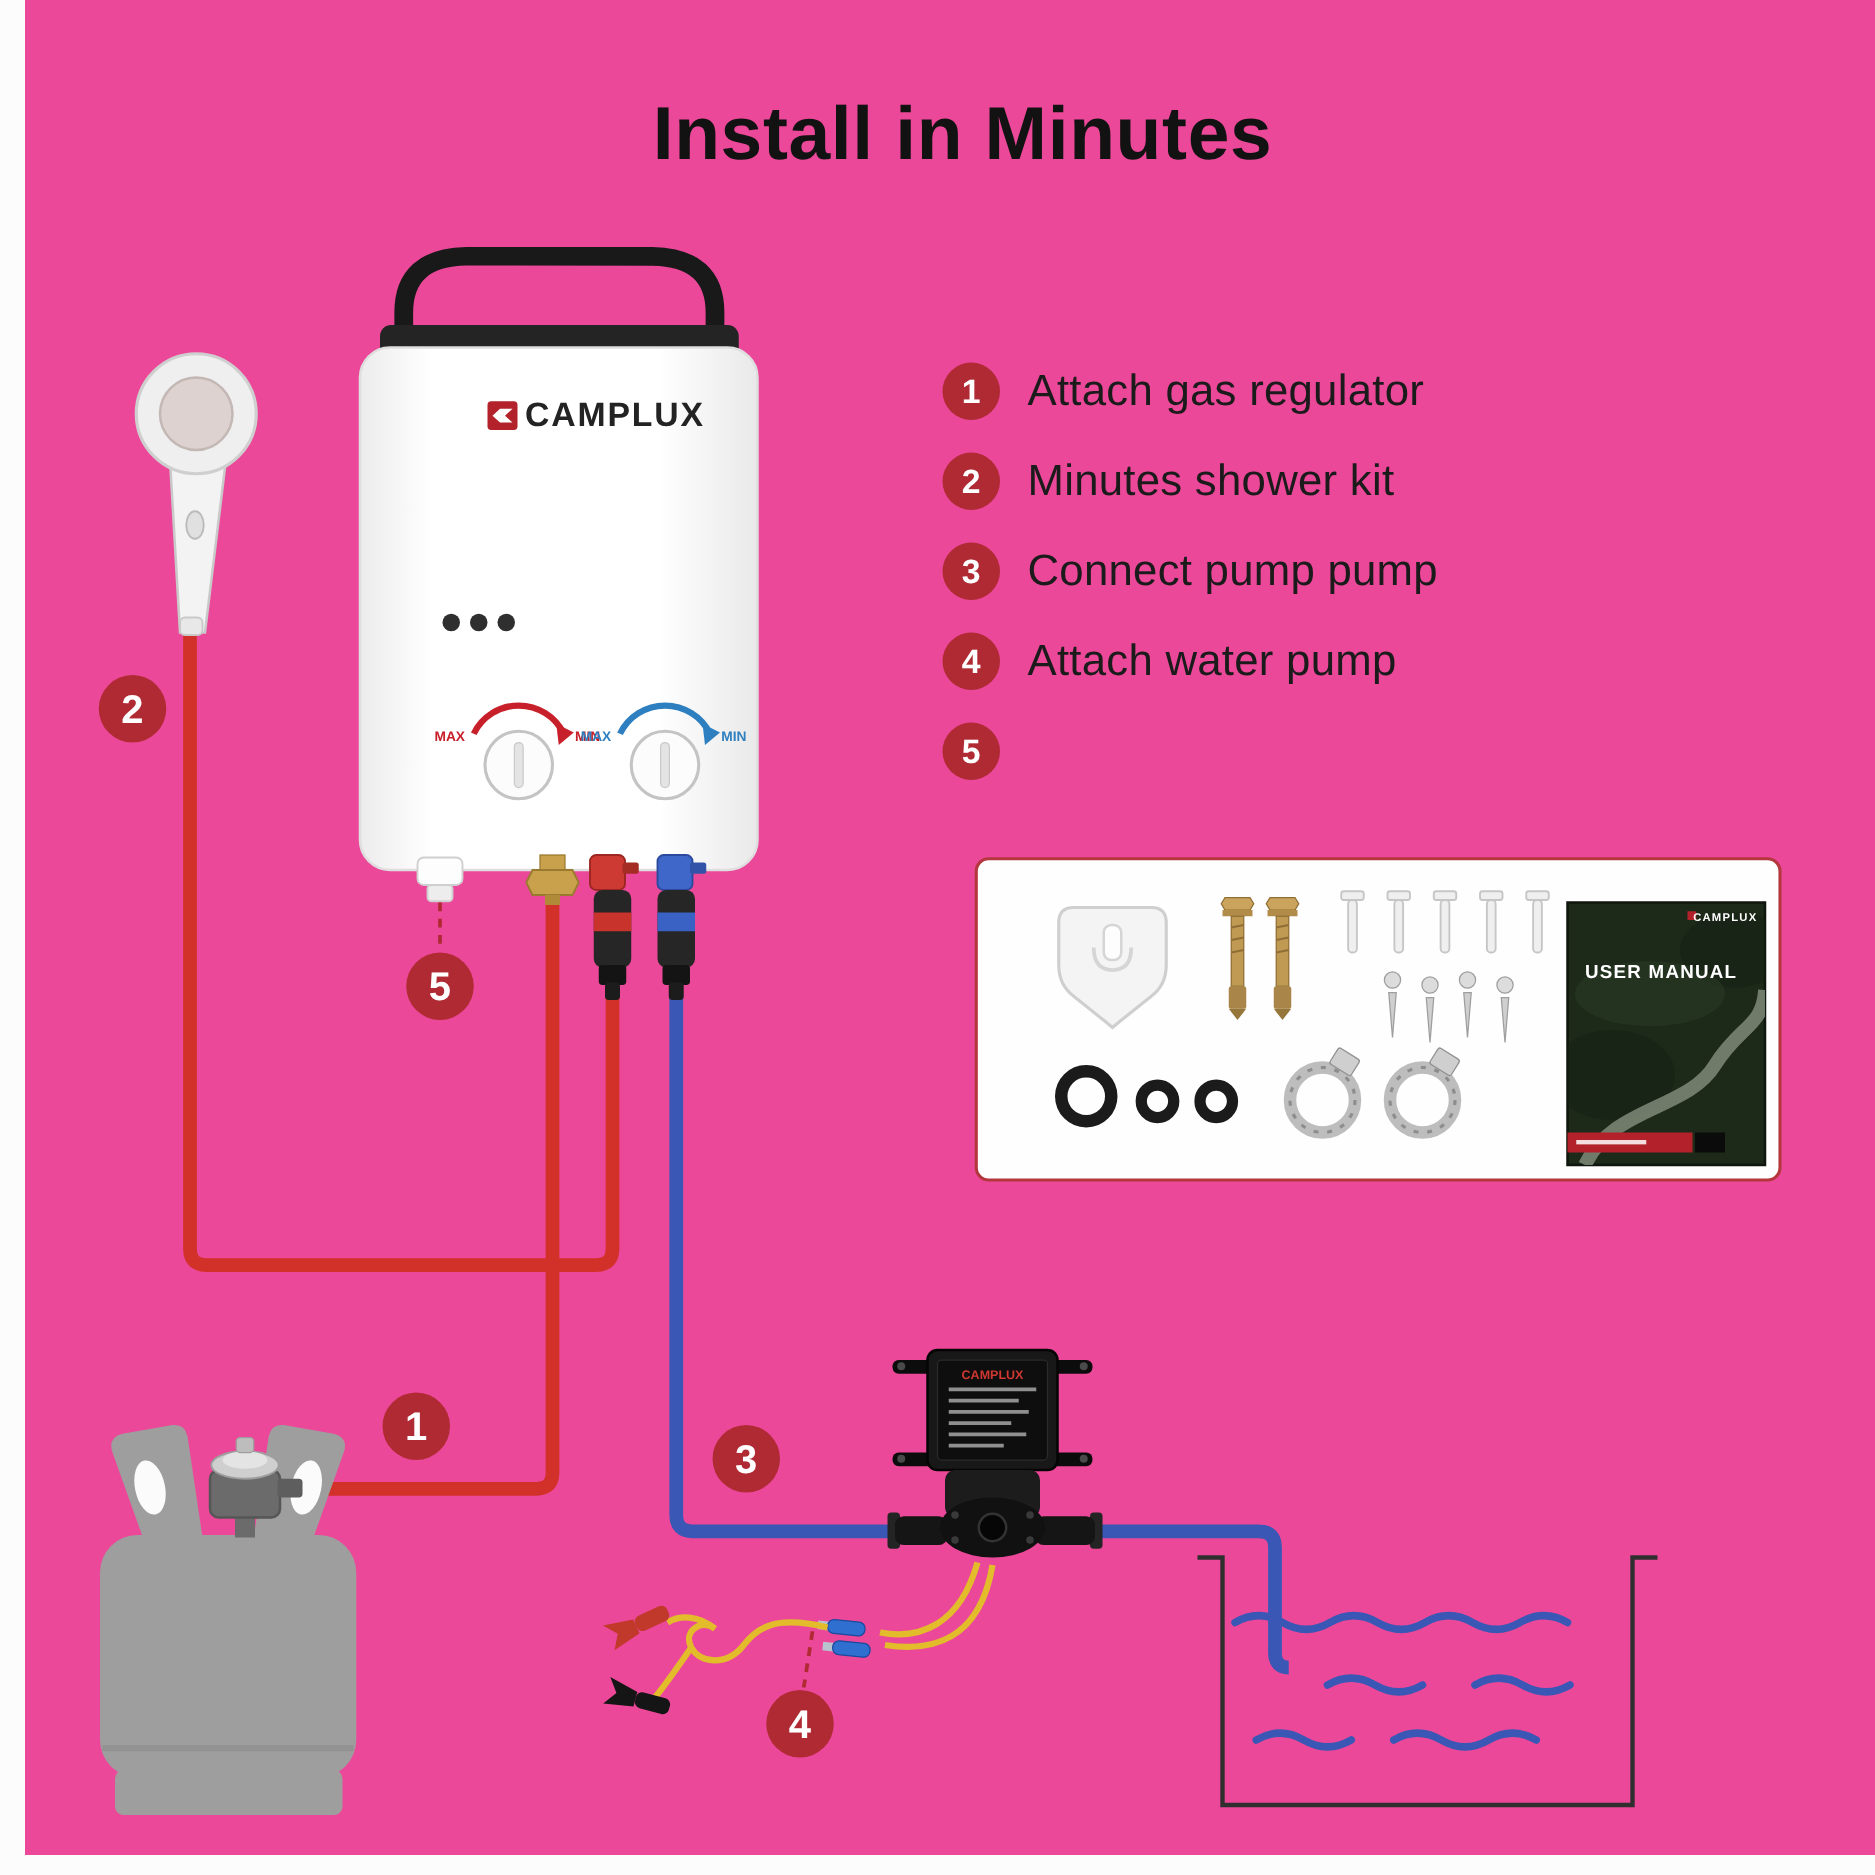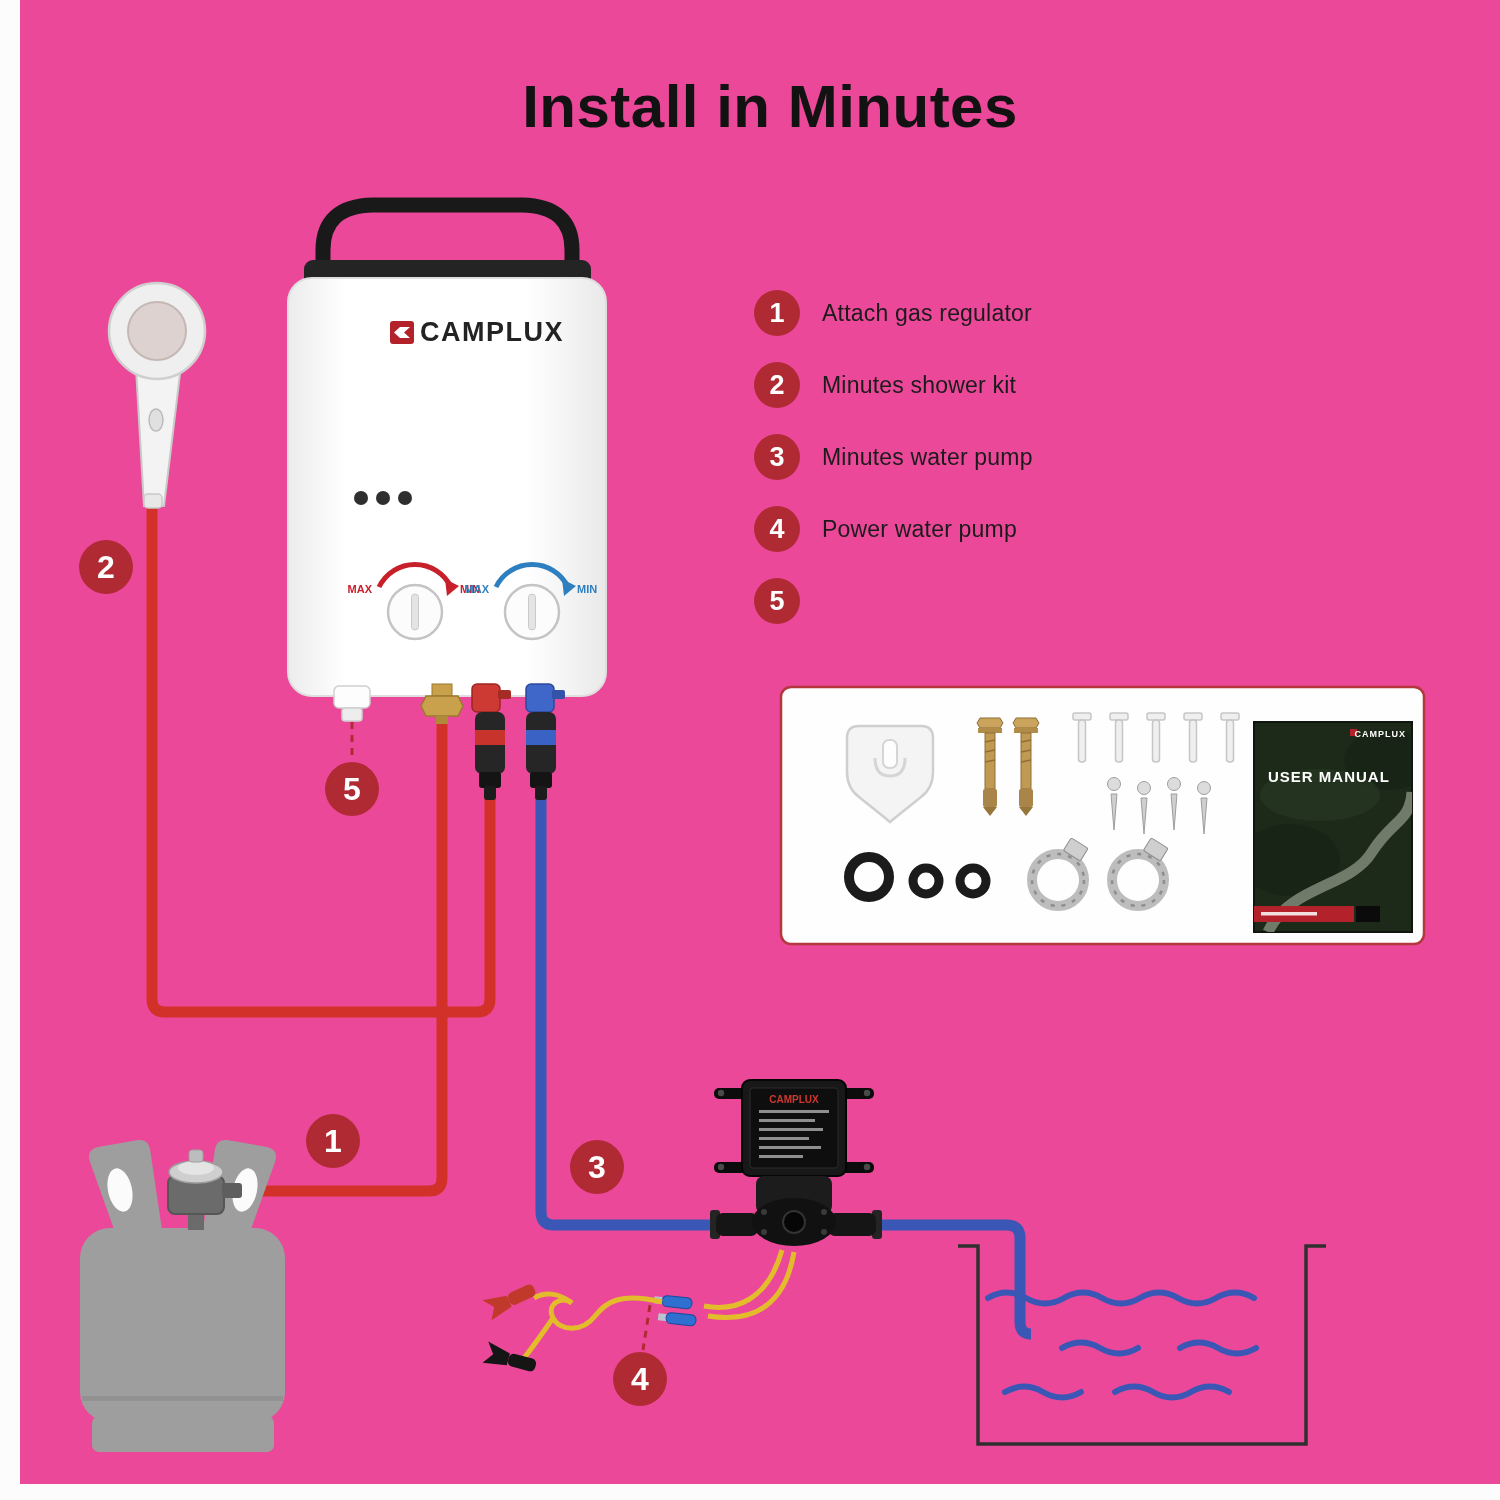--- a/index.html
+++ b/index.html
@@ -9,21 +9,21 @@
   html,body{margin:0;padding:0;background:#fcfcfc;}
   .canvas{position:relative;width:1500px;height:1484px;background:#ec4899;overflow:hidden;
           font-family:"Liberation Sans",sans-serif;margin-left:20px;}
   .title{position:absolute;left:0;top:72px;width:100%;text-align:center;margin:0;
          font-size:60px;font-weight:800;color:#121212;letter-spacing:.5px;z-index:3;}
   .scene{position:absolute;left:0;top:0;z-index:1;}
   .steps{position:absolute;left:734px;top:290px;display:flex;flex-direction:column;gap:26px;z-index:2;}
   .step{display:flex;align-items:center;gap:22px;height:46px;}
   .nbadge{width:46px;height:46px;border-radius:50%;background:var(--badge);color:#fff;
           display:flex;align-items:center;justify-content:center;font-size:27px;font-weight:bold;flex:0 0 46px;}
-  .step-label{font-size:23px;font-weight:500;color:#1b1b1b;letter-spacing:.2px;white-space:nowrap;}
+  .step-label{font-size:35px;font-weight:500;color:#1b1b1b;letter-spacing:.2px;white-space:nowrap;}
   svg text{font-family:"Liberation Sans",sans-serif;}
   .hot-line{stroke:var(--hot);stroke-width:11;fill:none;}
   .cold-line{stroke:var(--cold);stroke-width:11;fill:none;}
   .badge-c{fill:var(--badge);}
   .badge-t{fill:#fff;font-size:32px;font-weight:bold;text-anchor:middle;}
   .dash-l{stroke:var(--badge);stroke-width:3;stroke-dasharray:7 6;fill:none;}
   .arc-hot{stroke:var(--hot-knob);stroke-width:5;fill:none;}
   .arc-cold{stroke:var(--cold-knob);stroke-width:5;fill:none;}
   .arr-hot{fill:var(--hot-knob);} .arr-cold{fill:var(--cold-knob);}
   .t-hot{fill:var(--hot-knob);font-size:11px;font-weight:bold;}
@@ -330,24 +330,24 @@
     <div class="step">
       <span class="nbadge">1</span>
       <span class="step-label">Attach gas regulator</span>
     </div>
     <div class="step">
       <span class="nbadge">2</span>
       <span class="step-label">Minutes shower kit</span>
     </div>
     <div class="step">
       <span class="nbadge">3</span>
-      <span class="step-label">Minutes water pump</span>
+      <span class="step-label">Connect pump pump</span>
     </div>
     <div class="step">
       <span class="nbadge">4</span>
-      <span class="step-label">Power water pump</span>
+      <span class="step-label">Attach water pump</span>
     </div>
     <div class="step">
       <span class="nbadge">5</span>
     </div>
   </div>
 
 </div>
 
 </body></html>

